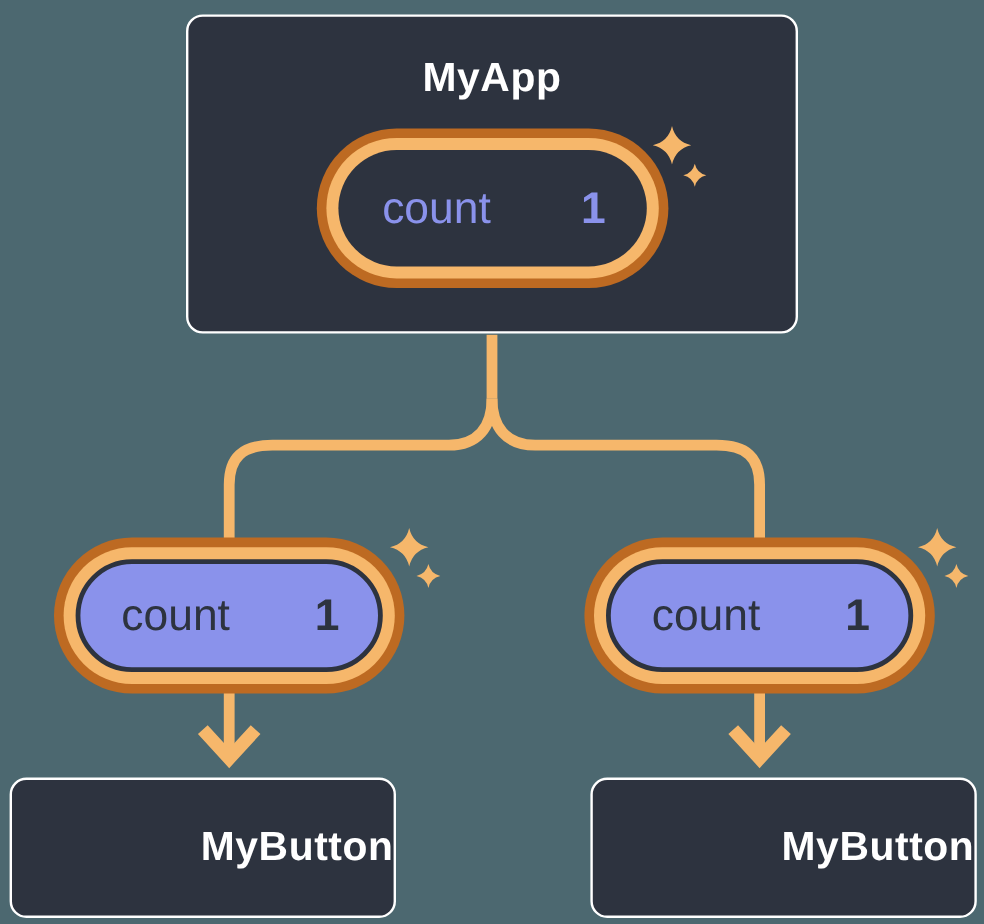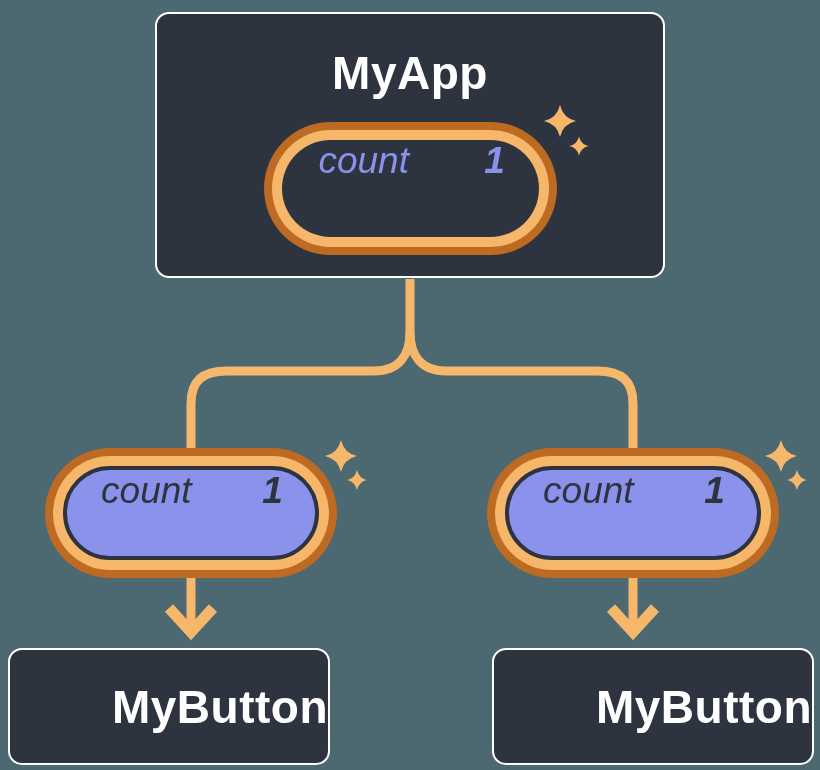--- a/index.html
+++ b/index.html
@@ -17,31 +17,31 @@
   .layer.sparkles { z-index:3; }
   .wire { stroke:var(--connector); stroke-width:9; fill:none; }
   .arrowhead { stroke:var(--connector); stroke-width:11; fill:none; stroke-linejoin:miter; stroke-linecap:butt; }
   .sparkle { fill:var(--sparkle); }
 
   .node {
     position:absolute; background:var(--node-fill); border:2px solid var(--node-border);
     border-radius:14px; box-sizing:border-box; z-index:2;
   }
   .node-title {
-    color:var(--node-text); font-size:46px; font-weight:700; letter-spacing:0.5px; text-align:center;
+    color:var(--node-text); font-size:34px; font-weight:700; letter-spacing:0.5px; text-align:center;
   }
   .root-node { left:155px; top:12px; width:510px; height:266px;
     display:flex; flex-direction:column; align-items:center; padding-top:32px; }
   .child-node { display:flex; align-items:center; justify-content:flex-end; }
   .child-node.left  { left:8px;   top:648px; width:322px; height:117px; }
   .child-node.right { left:492px; top:648px; width:322px; height:117px; }
 
   .pill { border-radius:999px; background:var(--ring-outer); padding:8px; box-sizing:border-box; }
   .pill-mid { background:var(--ring-inner); border-radius:999px; padding:10px; height:100%; box-sizing:border-box; }
-  .pill-core { border-radius:999px; height:100%; display:flex; align-items:flex-start; overflow:hidden; box-sizing:border-box;font-style:italic; }
+  .pill-core { border-radius:999px; height:100%; display:flex; align-items:center; overflow:hidden; box-sizing:border-box; }
   .cell { display:flex; align-items:center; justify-content:center; font-size:37px; }
   .cell.name  { width:64%; font-weight:400; }
   .cell.value { flex:1; font-weight:700; }
   .divider { width:4.5px; flex:0 0 auto; }
 
   .root-pill { width:293px; height:133px; margin-top:22px; }
   .root-pill .pill-core { background:var(--state-fill); }
   .root-pill .cell { color:var(--state-text); }
   .root-pill .divider { background:var(--ring-inner); }
 

